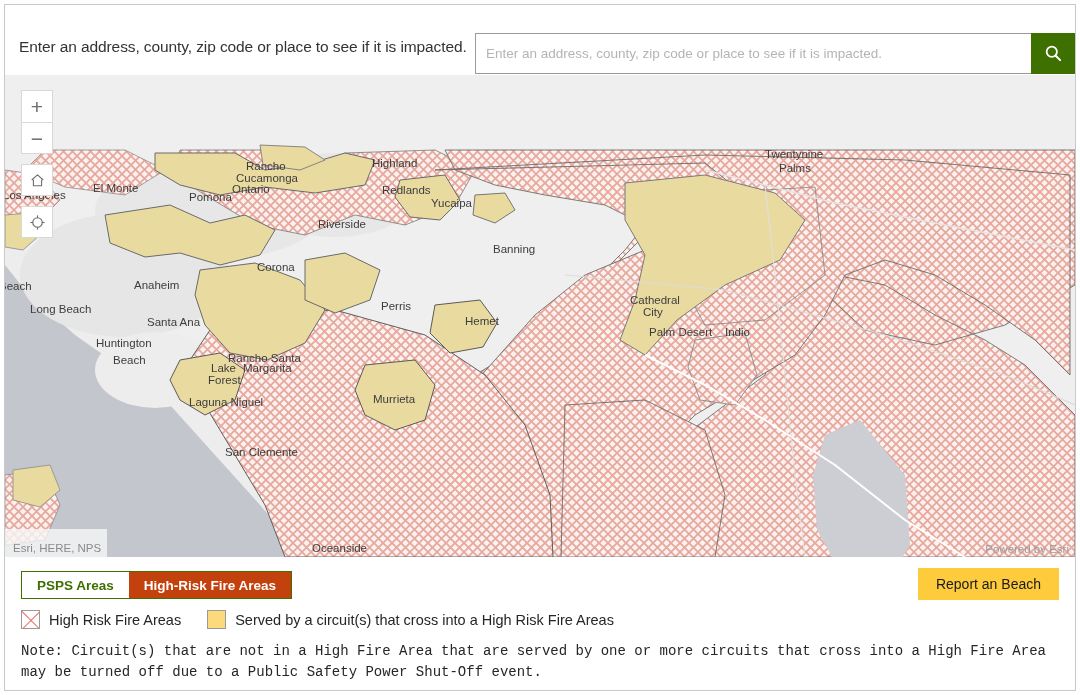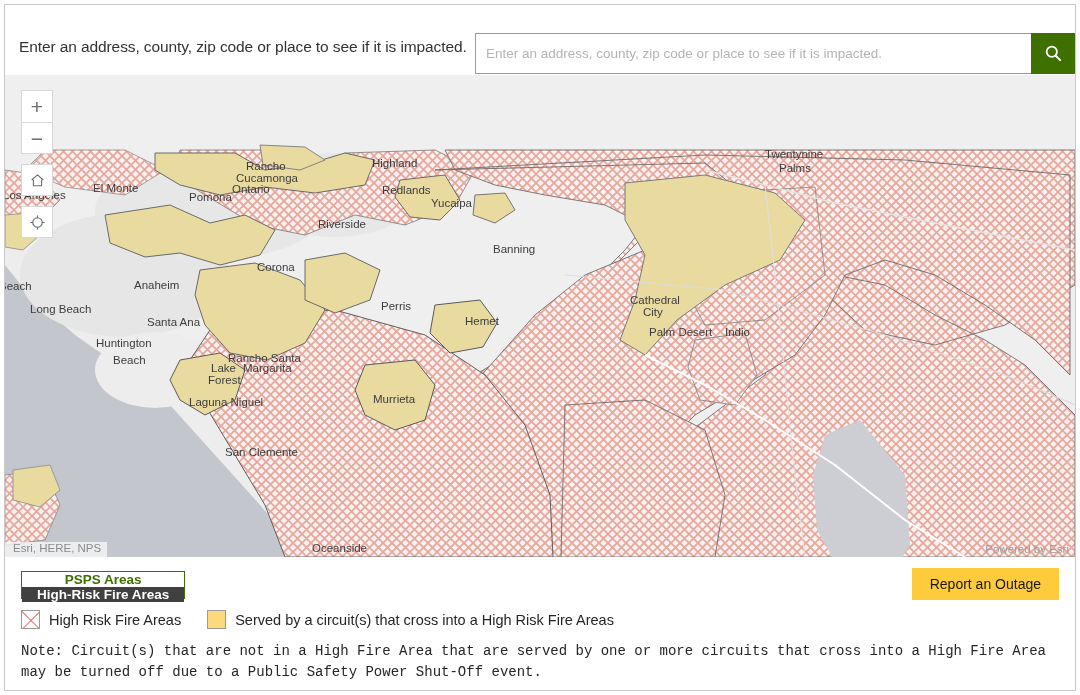--- a/index.html
+++ b/index.html
@@ -105,21 +105,21 @@
   .locate-btn { left: 16px; top: 131px; }
   .map-ctrl .glyph { font-size: 21px; line-height: 1; color: #6e6e6e; font-weight: 300; }
 
   .attr-left {
     position: absolute;
     left: 0px;
     bottom: 0px;
     font-size: 11.5px;
     color: #8a8a8a;
     background: rgba(245,245,245,0.82);
-    padding: 0 6px 3px 8px;
+    padding: 13px 6px 3px 8px;
   }
   .attr-right {
     position: absolute;
     right: 6px;
     bottom: 2px;
     font-size: 11.5px;
     color: #9b9b9b;
   }
 
   
@@ -136,35 +136,34 @@
   }
   .tabs {
     position: absolute;
     left: 16px;
     top: 14px;
     display: flex;
     height: 26px;
     border: 1px solid #3e7000;
     background: #3e7000;
     box-sizing: content-box;
-    flex-direction: column;
   }
   .tab {
     display: flex;
     align-items: center;
     justify-content: center;
     font-size: 13.5px;
     font-weight: bold;
     padding: 0 15px;
     cursor: pointer;
     box-sizing: border-box;
     white-space: nowrap;
   }
   .tab.inactive { background: #ffffff; color: #3e7000; }
-  .tab.active   { background: #404040; color: #ffffff; }
+  .tab.active   { background: #c2410c; color: #ffffff; }
 
   .report-btn {
     position: absolute;
     right: 16px;
     top: 11px;
     background: #fdcb3c;
     color: #1a1a1a;
     border: none;
     font-family: "Liberation Sans", sans-serif;
     font-size: 14px;
@@ -347,21 +346,21 @@
     <div class="attr-right">Powered by Esri</div>
   </div>
 
   <div class="legend-panel">
 
     <div class="tabs">
       <div class="tab inactive">PSPS Areas</div>
       <div class="tab active">High-Risk Fire Areas</div>
     </div>
 
-    <button class="report-btn">Report an Outage</button>
+    <button class="report-btn">Report an Beach</button>
 
     <div class="legend-row">
       <div class="legend-item">
         <span class="swatch swatch-hatch"></span>
         <span>High Risk Fire Areas</span>
       </div>
       <div class="legend-item">
         <span class="swatch swatch-yellow"></span>
         <span>Served by a circuit(s) that cross into a High Risk Fire Areas</span>
       </div>

